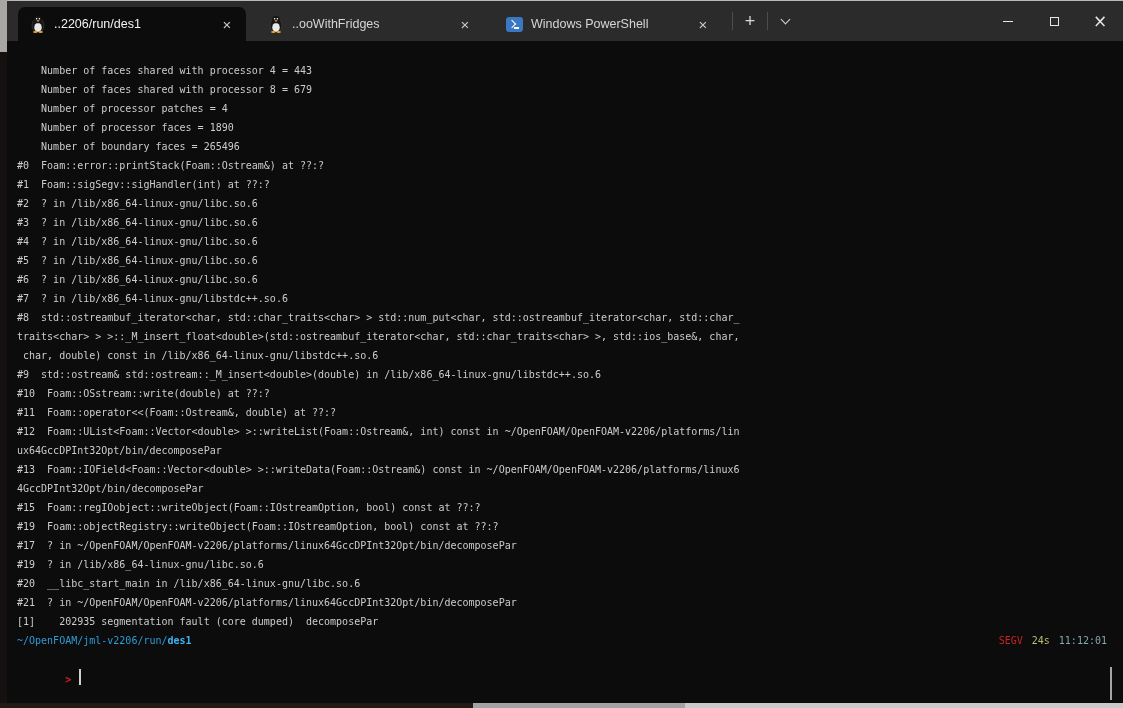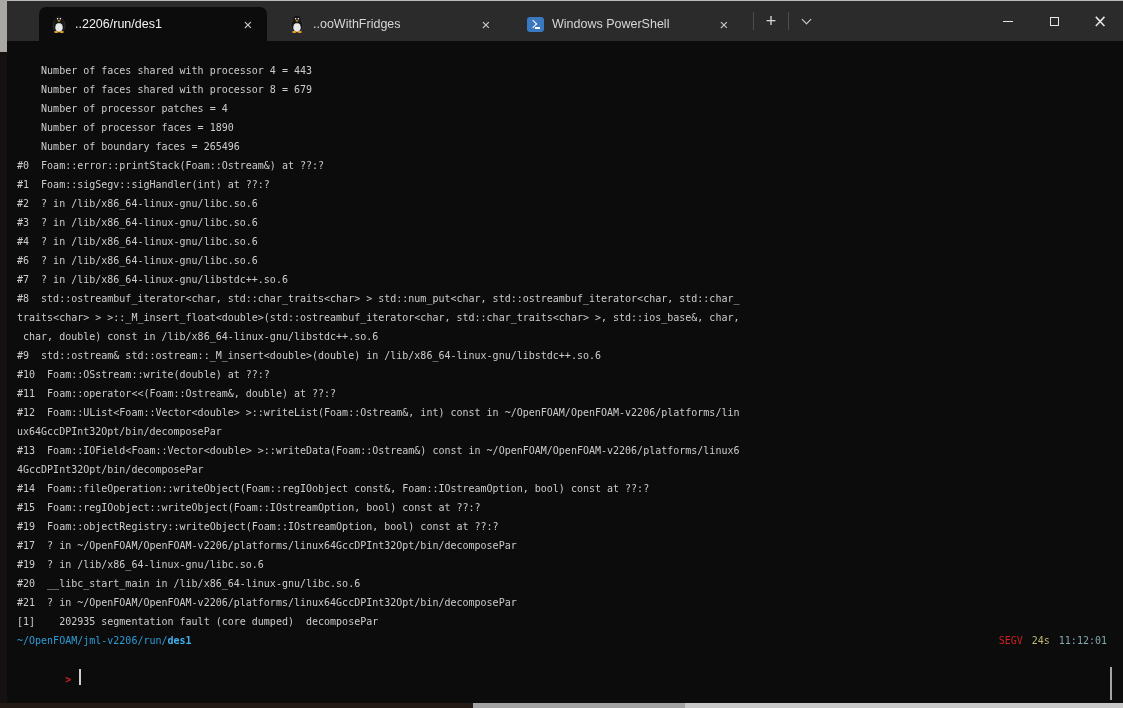--- a/index.html
+++ b/index.html
@@ -11,21 +11,21 @@
   .desk-left .lt { position:absolute; top:0; left:0; width:7px; height:52px; background:#a9a7a4; }
   .desk-bottom { position:absolute; left:0; top:703px; width:1123px; height:5px; background:#241a15; }
   .desk-bottom .seg2 { position:absolute; left:473px; top:0; width:212px; height:5px; background:#a3a3a3; }
   .desk-bottom .seg3 { position:absolute; left:685px; top:0; width:438px; height:5px; background:#c9c9c9; }
 
   
   .window { position:absolute; left:7px; top:0; width:1116px; height:703px; background:var(--terminal-bg,#0c0c0c); border-top:1px solid #b9b9b9; }
 
   
   .titlebar { display:flex; align-items:stretch; height:40px; background:var(--titlebar-bg,#2b2b2b); }
-  .tabs { display:flex; align-items:flex-end; padding-left:11px;margin-left:21px; }
+  .tabs { display:flex; align-items:flex-end; padding-left:11px; }
   .tab { display:flex; align-items:center; gap:8px; width:228px; height:34px; margin-top:6px; margin-right:10px; padding:0 8px 0 12px; border-radius:7px 7px 0 0; color:var(--tab-fg,#d6d6d6); font-size:12.5px; cursor:default; }
   .tab.active { background:var(--active-tab-bg,#0c0c0c); color:#f2f2f2; }
   .tab .title { flex:1; overflow:hidden; white-space:nowrap; }
   .tab .close { width:22px; height:22px; display:flex; align-items:center; justify-content:center; font-size:15px; color:#c9c9c9; border-radius:3px; }
   .tux { width:16px; height:18px; flex:0 0 auto; }
   .ps-icon { width:17px; height:15px; flex:0 0 auto; background:var(--powershell-blue,#3b78c2); border-radius:3px; position:relative; }
   .ps-icon:before { content:""; position:absolute; left:3px; top:4px; width:5px; height:5px; border-left:1.6px solid #fff; border-bottom:1.6px solid #fff; transform:rotate(-135deg); }
   .ps-icon:after { content:""; position:absolute; left:8px; bottom:3px; width:5px; height:1.6px; background:#fff; }
   .bar-sep { width:1px; height:18px; background:#4d4d4d; align-self:center; }
   .bar-btn { width:34px; height:40px; display:flex; align-items:center; justify-content:center; color:#d6d6d6; font-size:18px; }
@@ -129,33 +129,33 @@
           <div class="term-line">    Number of faces shared with processor 4 = 443</div>
           <div class="term-line">    Number of faces shared with processor 8 = 679</div>
           <div class="term-line">    Number of processor patches = 4</div>
           <div class="term-line">    Number of processor faces = 1890</div>
           <div class="term-line">    Number of boundary faces = 265496</div>
           <div class="term-line">#0  Foam::error::printStack(Foam::Ostream&amp;) at ??:?</div>
           <div class="term-line">#1  Foam::sigSegv::sigHandler(int) at ??:?</div>
           <div class="term-line">#2  ? in /lib/x86_64-linux-gnu/libc.so.6</div>
           <div class="term-line">#3  ? in /lib/x86_64-linux-gnu/libc.so.6</div>
           <div class="term-line">#4  ? in /lib/x86_64-linux-gnu/libc.so.6</div>
+          <div class="term-line">#5  ? in /lib/x86_64-linux-gnu/libc.so.6</div>
           <div class="term-line">#6  ? in /lib/x86_64-linux-gnu/libc.so.6</div>
           <div class="term-line">#7  ? in /lib/x86_64-linux-gnu/libstdc++.so.6</div>
           <div class="term-line">#8  std::ostreambuf_iterator&lt;char, std::char_traits&lt;char&gt; &gt; std::num_put&lt;char, std::ostreambuf_iterator&lt;char, std::char_</div>
           <div class="term-line">traits&lt;char&gt; &gt; &gt;::_M_insert_float&lt;double&gt;(std::ostreambuf_iterator&lt;char, std::char_traits&lt;char&gt; &gt;, std::ios_base&amp;, char,</div>
           <div class="term-line"> char, double) const in /lib/x86_64-linux-gnu/libstdc++.so.6</div>
           <div class="term-line">#9  std::ostream&amp; std::ostream::_M_insert&lt;double&gt;(double) in /lib/x86_64-linux-gnu/libstdc++.so.6</div>
           <div class="term-line">#10  Foam::OSstream::write(double) at ??:?</div>
           <div class="term-line">#11  Foam::operator&lt;&lt;(Foam::Ostream&amp;, double) at ??:?</div>
           <div class="term-line">#12  Foam::UList&lt;Foam::Vector&lt;double&gt; &gt;::writeList(Foam::Ostream&amp;, int) const in ~/OpenFOAM/OpenFOAM-v2206/platforms/lin</div>
           <div class="term-line">ux64GccDPInt32Opt/bin/decomposePar</div>
           <div class="term-line">#13  Foam::IOField&lt;Foam::Vector&lt;double&gt; &gt;::writeData(Foam::Ostream&amp;) const in ~/OpenFOAM/OpenFOAM-v2206/platforms/linux6</div>
           <div class="term-line">4GccDPInt32Opt/bin/decomposePar</div>
-          <div class="term-line">#14  Foam::fileOperation::writeObject(Foam::regIOobject const&amp;, Foam::IOstreamOption, bool) const at ??:?</div>
           <div class="term-line">#15  Foam::regIOobject::writeObject(Foam::IOstreamOption, bool) const at ??:?</div>
           <div class="term-line">#19  Foam::objectRegistry::writeObject(Foam::IOstreamOption, bool) const at ??:?</div>
           <div class="term-line">#17  ? in ~/OpenFOAM/OpenFOAM-v2206/platforms/linux64GccDPInt32Opt/bin/decomposePar</div>
           <div class="term-line">#19  ? in /lib/x86_64-linux-gnu/libc.so.6</div>
           <div class="term-line">#20  __libc_start_main in /lib/x86_64-linux-gnu/libc.so.6</div>
           <div class="term-line">#21  ? in ~/OpenFOAM/OpenFOAM-v2206/platforms/linux64GccDPInt32Opt/bin/decomposePar</div>
           <div class="term-line">[1]    202935 segmentation fault (core dumped)  decomposePar</div>
         </div>
 
       <div class="term-line prompt-line">

